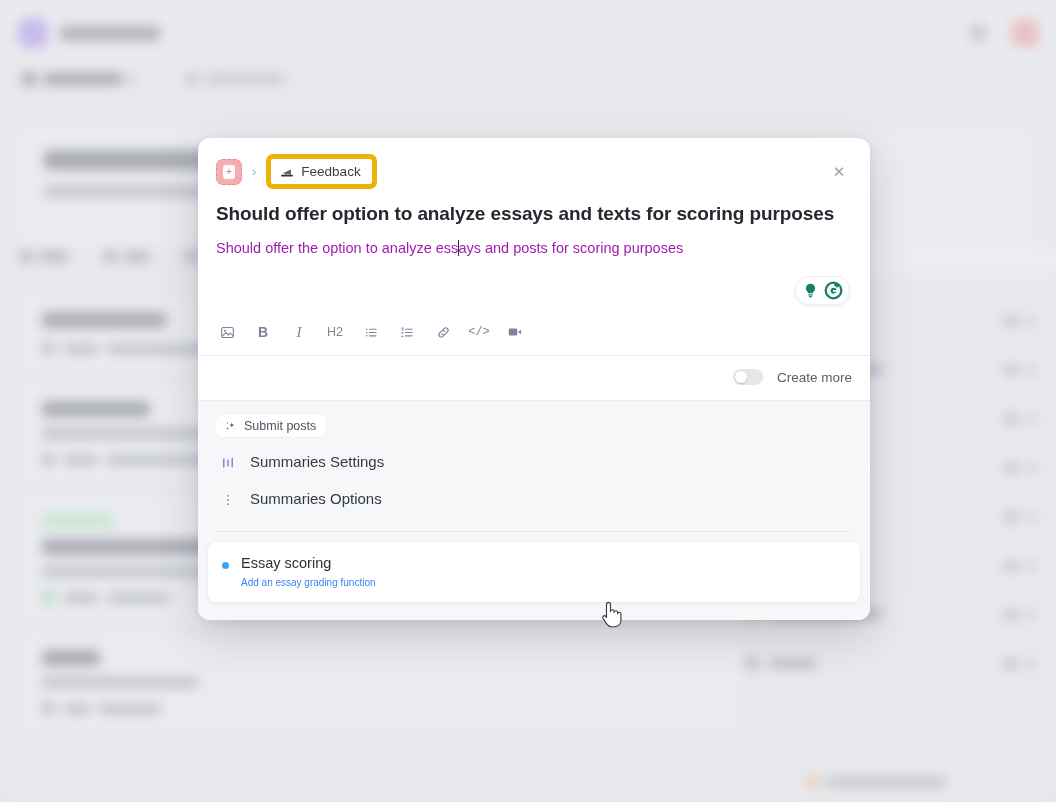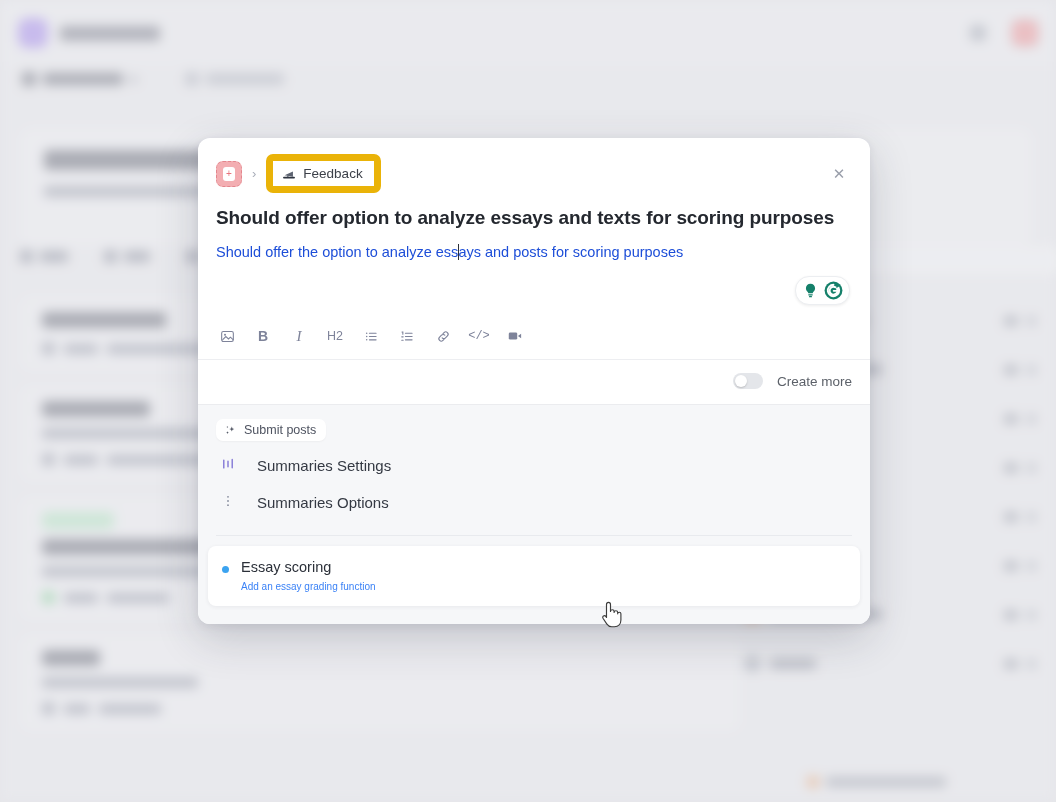--- a/index.html
+++ b/index.html
@@ -188,21 +188,21 @@
   }
   .crumb-sep {
     margin: 0 10px;
     color: #a8acb8;
     font-size: 13px;
   }
   .feedback-chip {
     display: inline-flex;
     align-items: center;
     gap: 7px;
-    border: 7px solid #eab308;
+    border: 5px solid #eab308;
     border-radius: 7px;
     padding: 5px 11px 5px 9px;
     background: #fff;
     cursor: pointer;
   }
   .feedback-chip .lbl {
     font-size: 13.5px;
     color: #3c4049;
   }
   .head-spacer { flex: 1; }
@@ -224,21 +224,21 @@
     padding: 4px 18px 0 18px;
     letter-spacing: -0.1px;
   }
   .post-body-wrap {
     position: relative;
     padding: 14px 18px 0 18px;
     min-height: 86px;
   }
   .post-body {
     font-size: 14.5px;
-    color: #1d4ed8;
+    color: #a21caf;
     line-height: 1.35;
     position: relative;
     display: inline;
   }
   .caret {
     display: inline-block;
     width: 1px;
     height: 16px;
     background: #2b2f38;
     vertical-align: -3px;
@@ -338,22 +338,22 @@
     font-size: 12.5px;
     color: #4e5360;
     box-shadow: 0 1px 2px rgba(0,0,0,0.04);
     cursor: pointer;
   }
   .suggest-list {
     padding: 6px 0 10px 0;
   }
   .suggest-item {
     display: flex;
-    align-items: flex-start;
-    gap: 21px;
+    align-items: flex-end;
+    gap: 14px;
     padding: 10px 4px;
     cursor: pointer;
   }
   .suggest-ico {
     width: 16px;
     display: flex;
     align-items: center;
     justify-content: center;
     flex-shrink: 0;
   }

